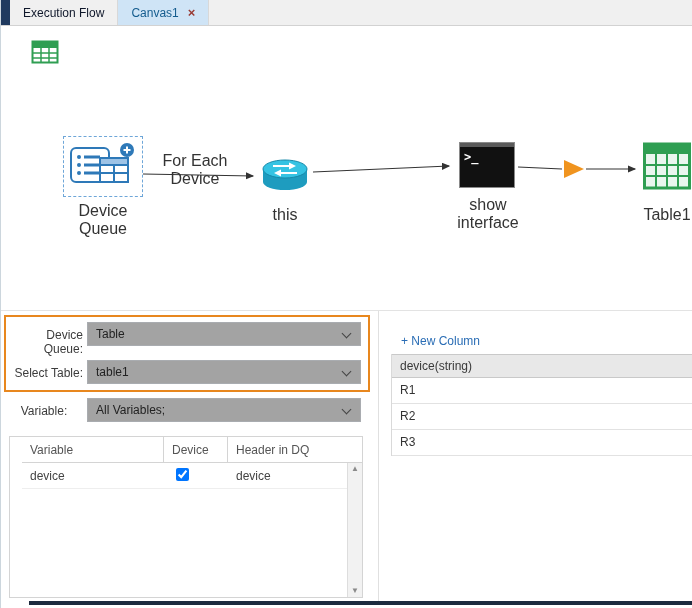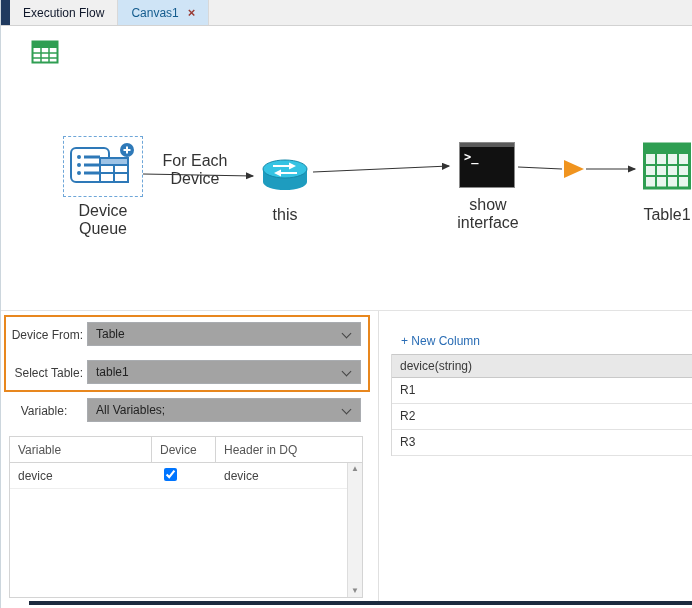--- a/index.html
+++ b/index.html
@@ -35,21 +35,21 @@
   .dropdown { position:absolute; left:86px; width:274px; height:24px; background:#a3a3a3;
               border:1px solid #a9acb0; font-size:12px; color:#222;
               display:flex; align-items:center; padding:0 24px 0 8px; cursor:default; }
   .chev { position:absolute; right:10px; top:7px; width:7px; height:7px;
           border-right:1px solid #444; border-bottom:1px solid #444; transform:rotate(45deg); }
   .orange-box { position:absolute; left:3px; top:315px; width:366px; height:77px;
                 border:2px solid #e8871e; pointer-events:none; z-index:6; }
 
   
   .vtable { position:absolute; left:8px; top:436px; width:354px; height:162px;
-            border:1px solid #d4d4d4; font-size:12px; color:#444; background:#fff; }
+            border:1px solid #d4d4d4; font-size:12px; color:#444; background:#fff;padding-left:12px; }
   .vt-hrow { display:flex; height:26px; border-bottom:1px solid #d4d4d4; }
   .vt-hcell { padding:6px 8px; border-right:1px solid #d4d4d4; color:#555; }
   .vt-row { display:flex; height:26px; border-bottom:1px solid #eee; align-items:center; }
   .vt-cell { padding:0 8px; }
   .c1 { width:142px; } .c2 { width:64px; } .c3 { flex:1; border-right:none; }
   .vt-check { margin-left:12px; width:13px; height:13px; }
   .vscroll { position:absolute; right:0; top:26px; bottom:0; width:15px;
              background:#f2f2f2; border-left:1px solid #ddd;
              display:flex; flex-direction:column; justify-content:space-between; align-items:center;
              padding:2px 0; }
@@ -165,21 +165,21 @@
       </svg>
     </div>
     <div class="cv-label" style="left:640px; top:180px; width:52px;">Table1</div>
   </div>
 
   <div class="hdivider"></div>
   <div class="vdivider"></div>
 
   <div class="orange-box"></div>
 
-  <div class="form-label" style="left:4px; top:328px;">Device From:</div>
+  <div class="form-label" style="left:4px; top:328px;">Device Queue:</div>
   <div class="dropdown" style="top:322px;">
     <span>Table</span>
     <span class="chev"></span>
   </div>
 
   <div class="form-label" style="left:4px; top:366px;">Select Table:</div>
   <div class="dropdown" style="top:360px;">
     <span>table1</span>
     <span class="chev"></span>
   </div>

